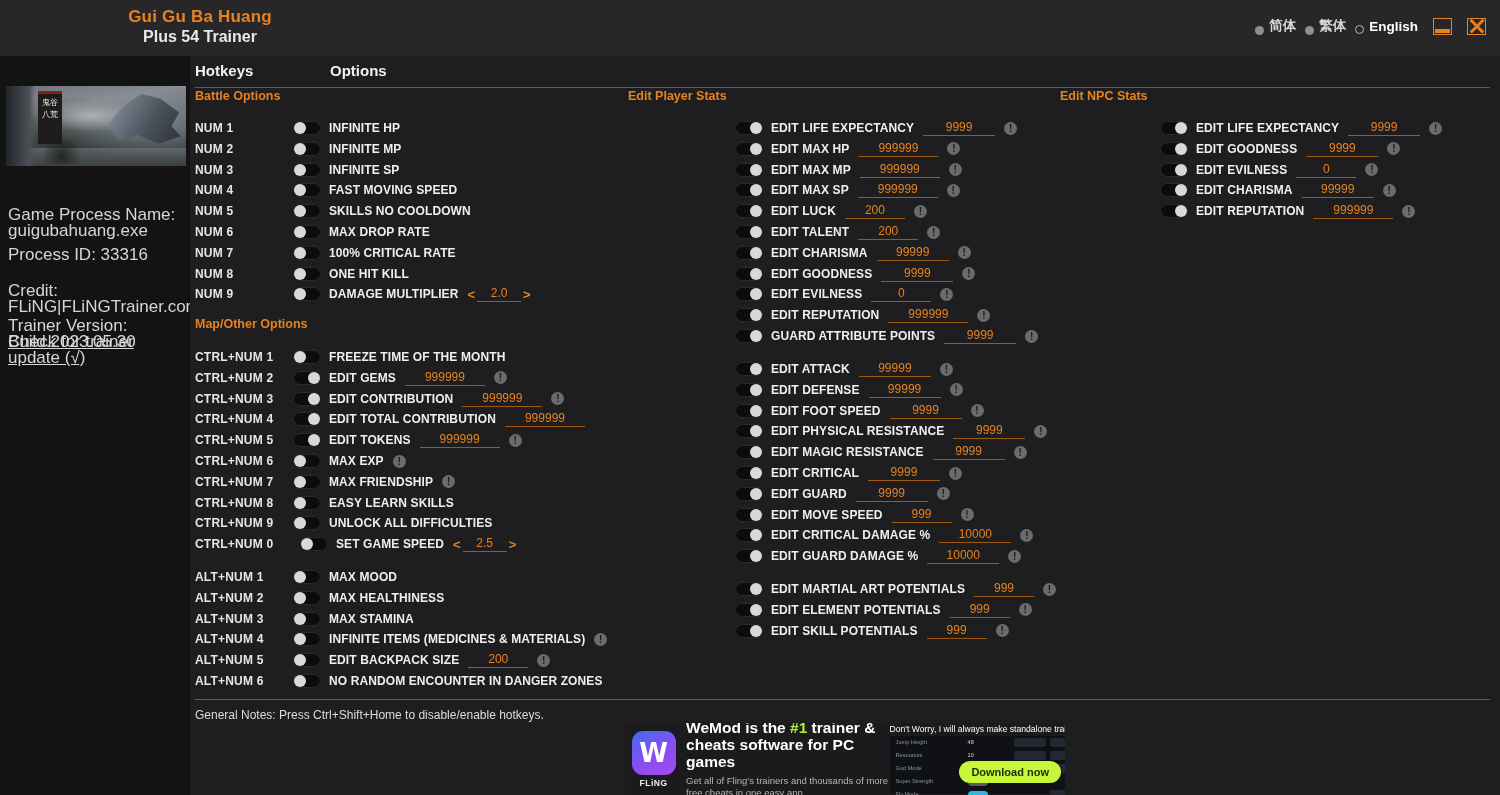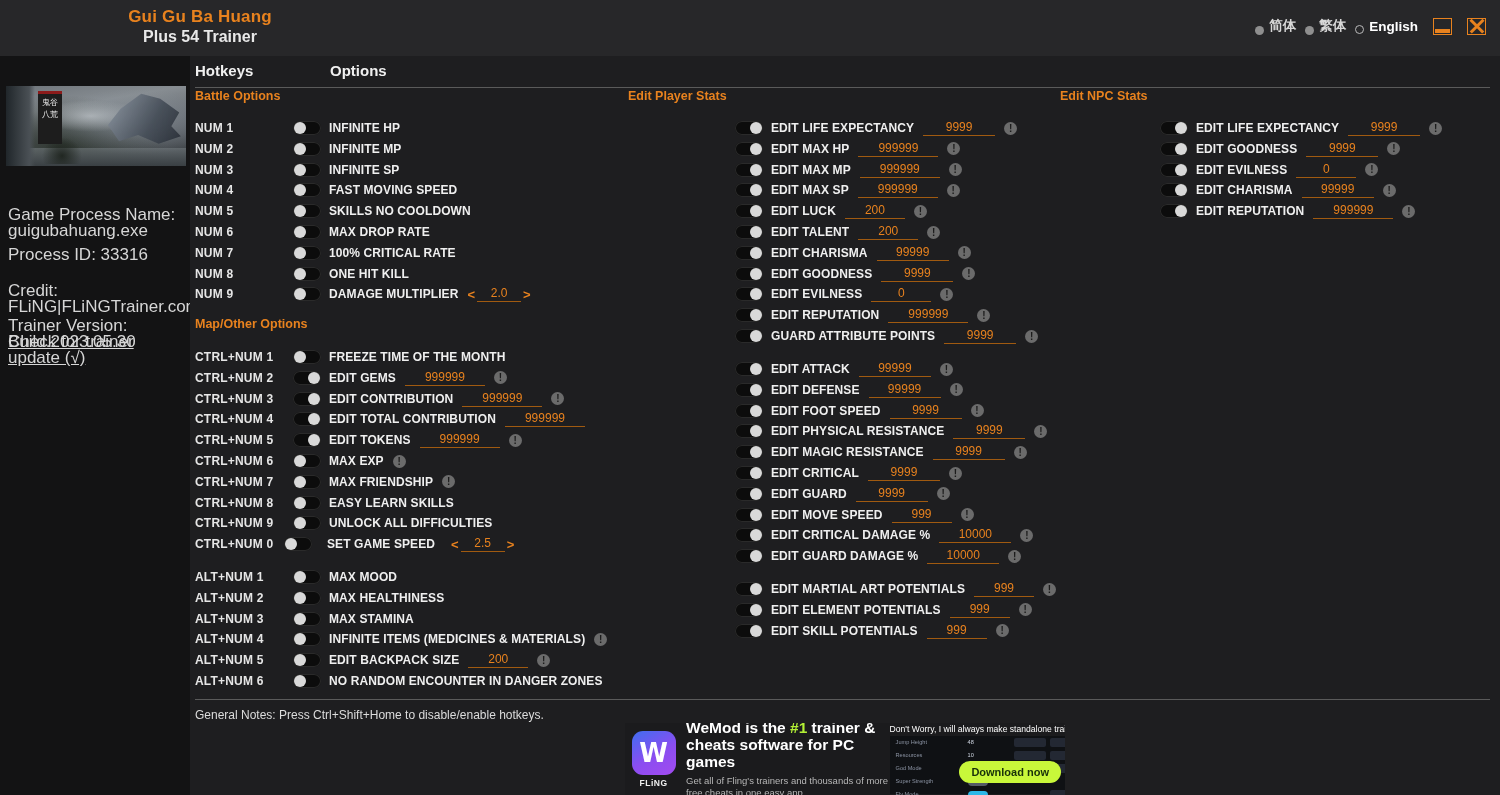--- a/index.html
+++ b/index.html
@@ -358,21 +358,21 @@
           <span class="opt-label">EASY LEARN SKILLS</span>
         </div>
         <div class="hk" style="left: 5px; top: 460.4px;">CTRL+NUM 9</div>
         <div class="row" style="left: 103px; top: 458.4px;">
           <div class="sw left">
             <div class="knob"></div>
           </div>
           <span class="opt-label">UNLOCK ALL DIFFICULTIES</span>
         </div>
         <div class="hk" style="left: 5px; top: 481.2px;">CTRL+NUM 0</div>
-        <div class="row" style="left: 94px; top: 479.2px; gap: 7px;">
+        <div class="row" style="left: 110px; top: 479.2px;">
           <div class="sw left">
             <div class="knob"></div>
           </div>
           <span class="opt-label">SET GAME SPEED</span>
           <span class="spin">
             <span class="arw">&lt;</span>
             <span class="sval">2.5</span>
             <span class="arw">&gt;</span>
           </span>
         </div>

